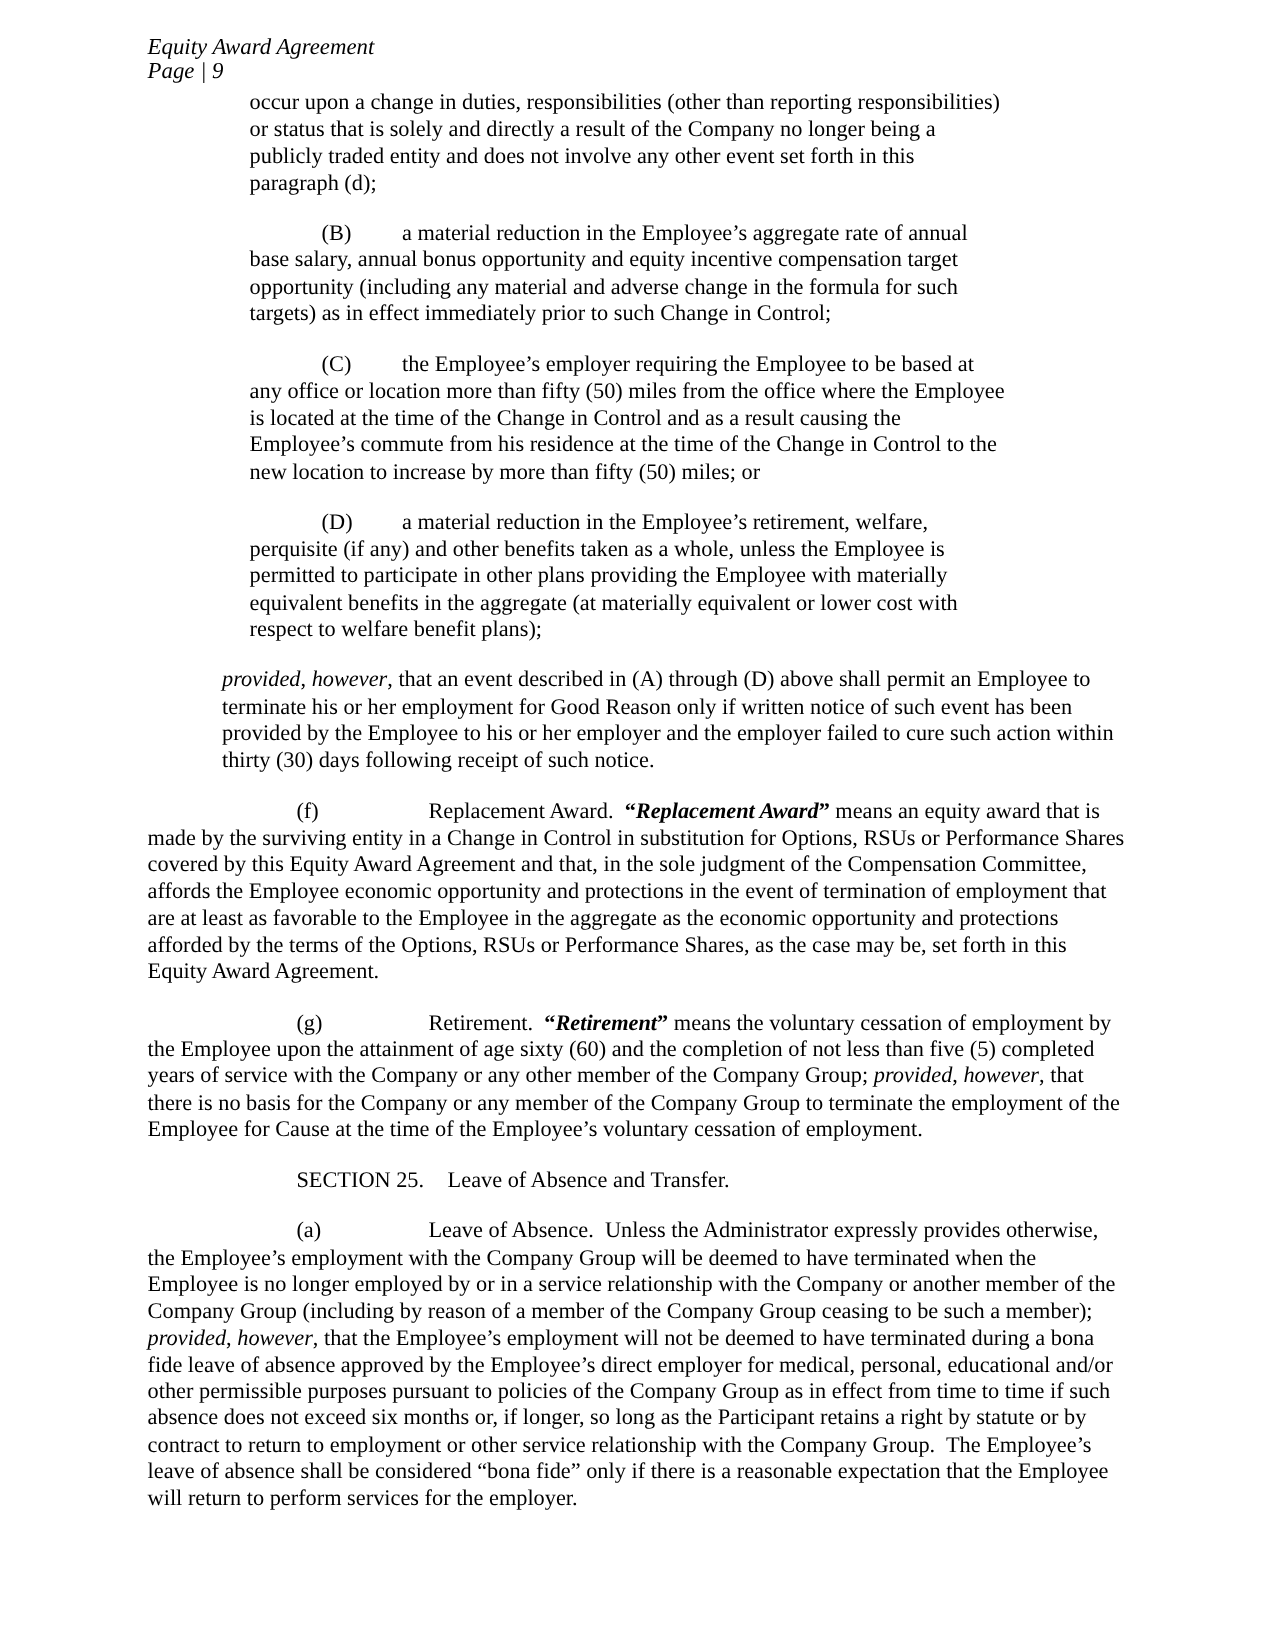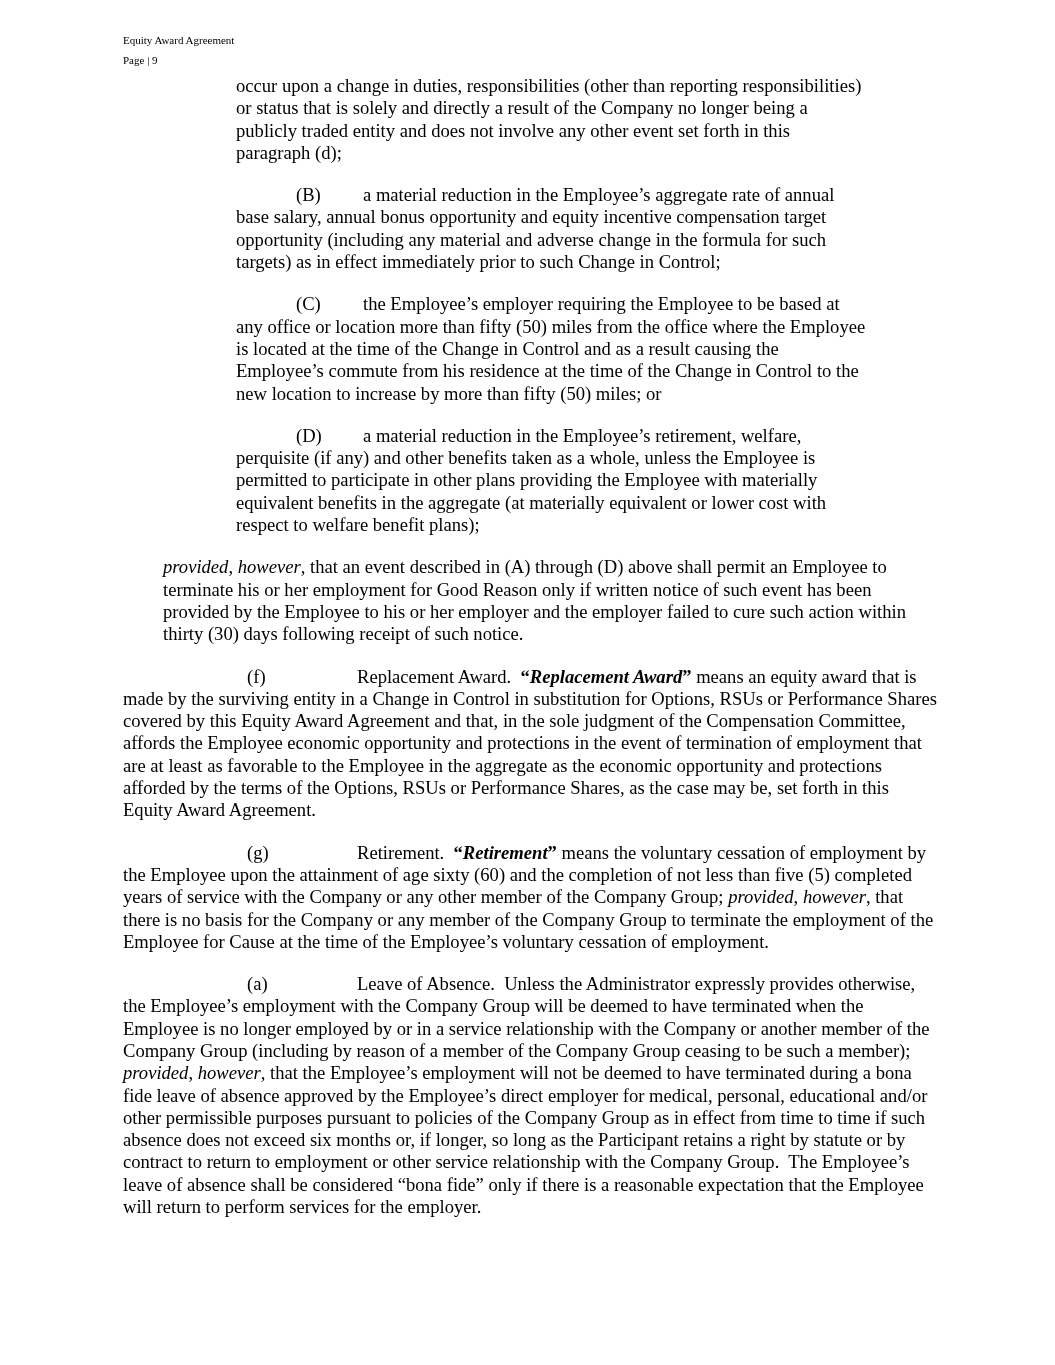--- a/index.html
+++ b/index.html
@@ -13,42 +13,43 @@
     height: 1365px;
     background: #ffffff;
     color: #000000;
     font-family: "Liberation Serif", "DejaVu Serif", serif;
     overflow: hidden;
   }
   .header {
     position: absolute;
     left: 123px;
     top: 30px;
-    font-size: 11px;
+    font-size: 19px;
     line-height: 20px;
     white-space: pre;
+    font-style: italic;
   }
   .content {
     position: absolute;
     left: 123px;
     top: 75px;
     width: 816px;
     font-size: 18.6px;
     line-height: 22.3px;
   }
   .para {
     margin: 0 0 20px 0;
     white-space: pre-wrap;
   }
   .para.quote {
-    margin-left: 113px;
+    margin-left: 85px;
     width: 630px;
   }
   .para.proviso {
-    margin-left: 40px;
+    margin-left: 62px;
     width: 752px;
   }
   .fli {
     display: inline-block;
     height: 1px;
   }
   .sp-quote { width: 60px; }
   .sp-body  { width: 124px; }
   .lab {
     display: inline-block;
@@ -76,17 +77,18 @@
     <p class="para quote"><span class="fli sp-quote"></span><span class="lab lab-letter">(C)</span><span class="rich"><span>the Employee’s employer requiring the Employee to be based at any office or location more than fifty (50) miles from the office where the Employee is located at the time of the Change in Control and as a result causing the Employee’s commute from his residence at the time of the Change in Control to the new location to increase by more than fifty (50) miles; or</span></span></p>
 
     <p class="para quote"><span class="fli sp-quote"></span><span class="lab lab-letter">(D)</span><span class="rich"><span>a material reduction in the Employee’s retirement, welfare, perquisite (if any) and other benefits taken as a whole, unless the Employee is permitted to participate in other plans providing the Employee with materially equivalent benefits in the aggregate (at materially equivalent or lower cost with respect to welfare benefit plans);</span></span></p>
 
     <p class="para proviso"><span class="rich"><span class="i">provided</span><span>, </span><span class="i">however</span><span>, that an event described in (A) through (D) above shall permit an Employee to terminate his or her employment for Good Reason only if written notice of such event has been provided by the Employee to his or her employer and the employer failed to cure such action within thirty (30) days following receipt of such notice.</span></span></p>
 
     <p class="para"><span class="fli sp-body"></span><span class="lab lab-body">(f)</span><span class="rich"><span class="u">Replacement Award</span><span>.  </span><span class="b">“</span><span class="b i u">Replacement Award</span><span class="b">”</span><span> means an equity award that is made by the surviving entity in a Change in Control in substitution for Options, RSUs or Performance Shares covered by this Equity Award Agreement and that, in the sole judgment of the Compensation Committee, affords the Employee economic opportunity and protections in the event of termination of employment that are at least as favorable to the Employee in the aggregate as the economic opportunity and protections afforded by the terms of the Options, RSUs or Performance Shares, as the case may be, set forth in this Equity Award Agreement.</span></span></p>
 
     <p class="para"><span class="fli sp-body"></span><span class="lab lab-body">(g)</span><span class="rich"><span>Retirement.  </span><span class="b">“</span><span class="b i u">Retirement</span><span class="b">”</span><span> means the voluntary cessation of employment by the Employee upon the attainment of age sixty (60) and the completion of not less than five (5) completed years of service with the Company or any other member of the Company Group; </span><span class="i">provided</span><span>, </span><span class="i">however</span><span>, that there is no basis for the Company or any member of the Company Group to terminate the employment of the Employee for Cause at the time of the Employee’s voluntary cessation of employment.</span></span></p>
 
+    <p class="para"><span class="fli sp-body"></span><span class="lab lab-section">SECTION 25.</span><span class="rich"><span class="u">Leave of Absence and Transfer</span><span>.</span></span></p>
 
     <p class="para"><span class="fli sp-body"></span><span class="lab lab-body">(a)</span><span class="rich"><span class="u">Leave of Absence</span><span>.  Unless the Administrator expressly provides otherwise, the Employee’s employment with the Company Group will be deemed to have terminated when the Employee is no longer employed by or in a service relationship with the Company or another member of the Company Group (including by reason of a member of the Company Group ceasing to be such a member); </span><span class="i">provided</span><span>, </span><span class="i">however</span><span>, that the Employee’s employment will not be deemed to have terminated during a bona fide leave of absence approved by the Employee’s direct employer for medical, personal, educational and/or other permissible purposes pursuant to policies of the Company Group as in effect from time to time if such absence does not exceed six months or, if longer, so long as the Participant retains a right by statute or by contract to return to employment or other service relationship with the Company Group.  The Employee’s leave of absence shall be considered “bona fide” only if there is a reasonable expectation that the Employee will return to perform services for the employer.</span></span></p>
 
   </div>
 </div>
 
 </body></html>

